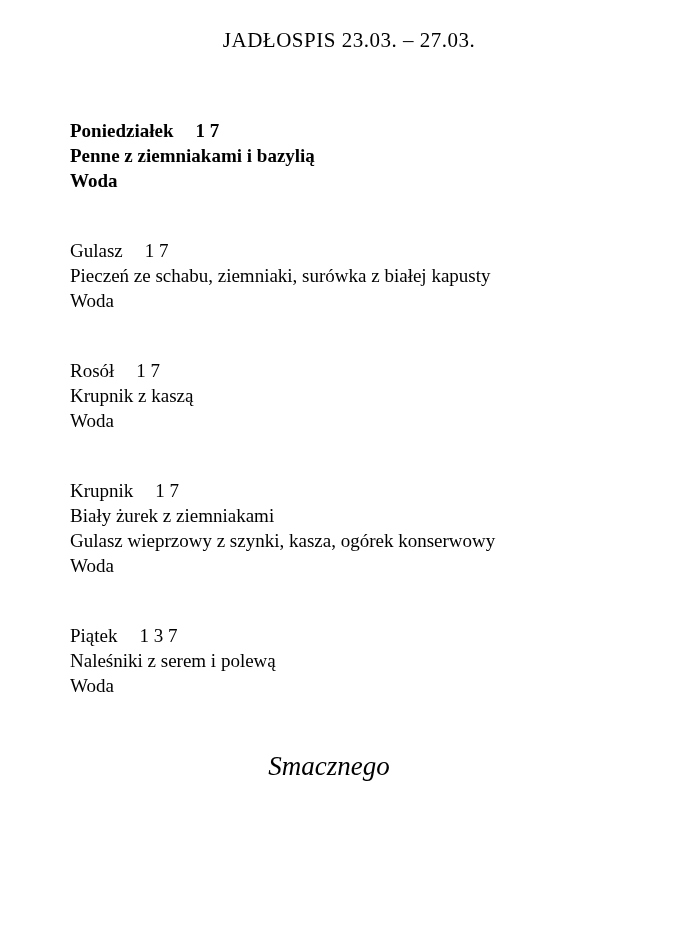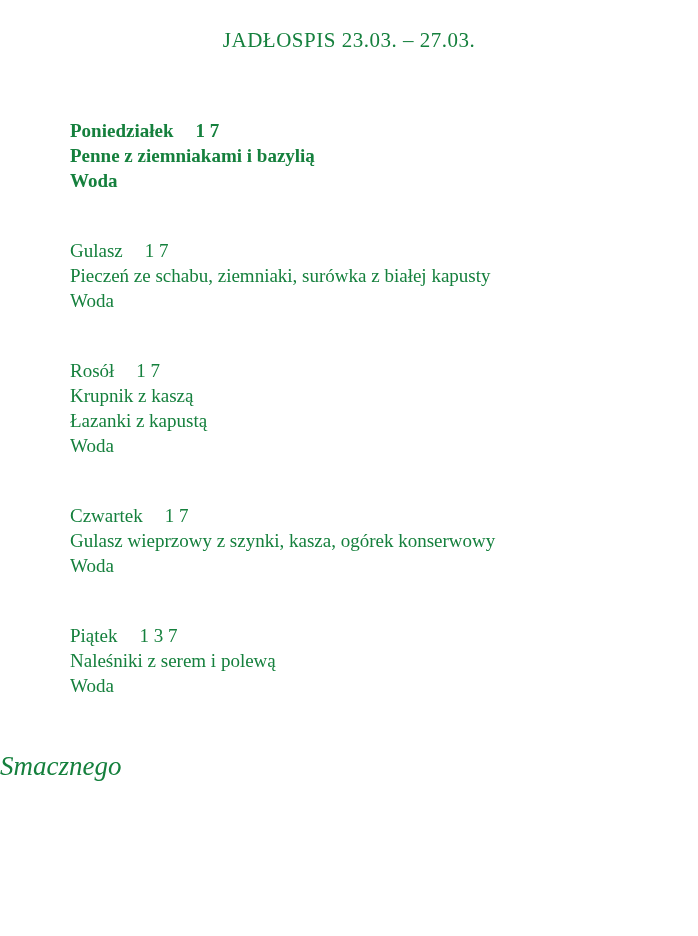--- a/index.html
+++ b/index.html
@@ -6,21 +6,21 @@
     margin: 0;
     padding: 0;
     background: #ffffff;
   }
   .page {
     position: relative;
     width: 698px;
     height: 788px;
     background: #ffffff;
     font-family: "Liberation Serif", "DejaVu Serif", serif;
-    color: #15803d;
+    color: #000000;
     overflow: hidden;
     box-sizing: border-box;
   }
   .title {
     margin: 0;
     padding-top: 28px;
     text-align: center;
     font-size: 21px;
     font-weight: normal;
     line-height: 24px;
@@ -38,21 +38,21 @@
     line-height: 25px;
     white-space: pre;
   }
   .allergens {
     display: inline-block;
     margin-left: 22px;
   }
   .footer {
     margin-top: 52px;
     padding-right: 40px;
-    text-align: left;
+    text-align: center;
     font-size: 27px;
     font-style: italic;
     line-height: 32px;
   }
 </style>
 </head>
 <body>
 
 <div class="page">
 
@@ -66,26 +66,26 @@
 
   <section class="day">
     <div class="day-header"><span>Gulasz</span><span class="allergens">1 7</span></div>
     <div class="dish">Pieczeń ze schabu, ziemniaki, surówka z białej kapusty</div>
     <div class="dish">Woda</div>
   </section>
 
   <section class="day">
     <div class="day-header"><span>Rosół</span><span class="allergens">1 7</span></div>
     <div class="dish">Krupnik z kaszą</div>
-    <div class="dish">Łazanki z kapustą</div>
     <div class="dish">Woda</div>
   </section>
 
   <section class="day">
-    <div class="day-header"><span>Czwartek</span><span class="allergens">1 7</span></div>
+    <div class="day-header"><span>Krupnik</span><span class="allergens">1 7</span></div>
+    <div class="dish">Biały żurek z ziemniakami</div>
     <div class="dish">Gulasz wieprzowy z szynki, kasza, ogórek konserwowy</div>
     <div class="dish">Woda</div>
   </section>
 
   <section class="day">
     <div class="day-header"><span>Piątek</span><span class="allergens">1 3 7</span></div>
     <div class="dish">Naleśniki z serem i polewą</div>
     <div class="dish">Woda</div>
   </section>
 

